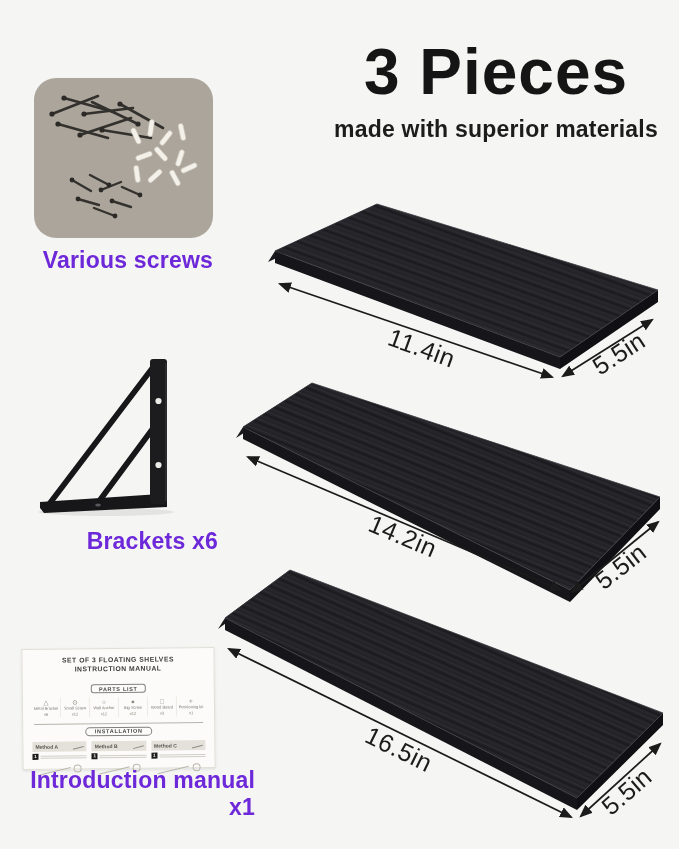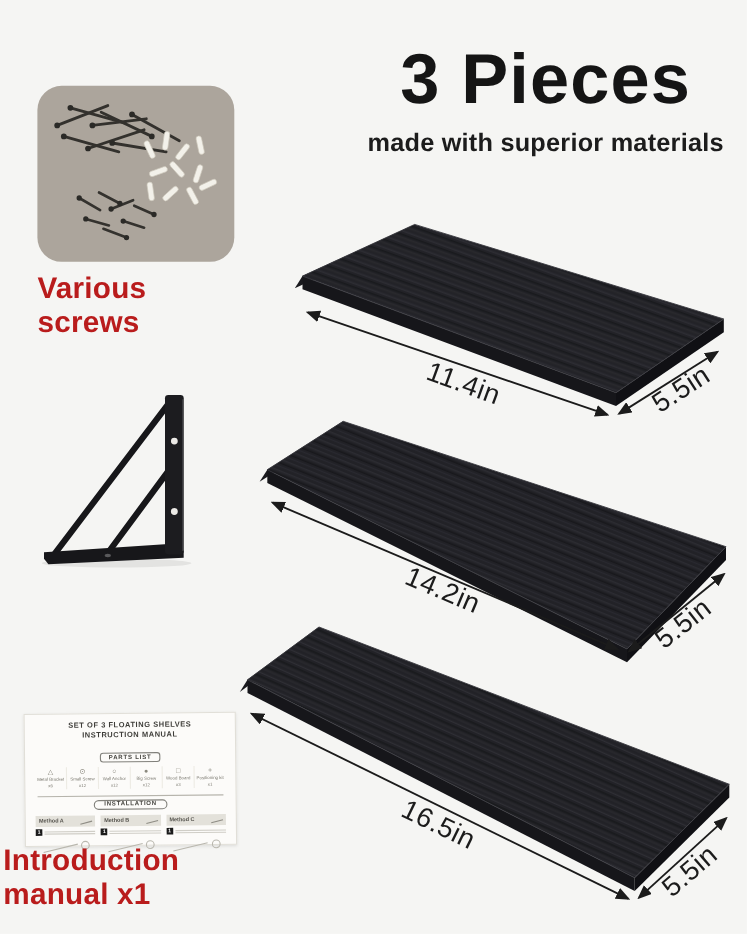--- a/index.html
+++ b/index.html
@@ -13,21 +13,21 @@
   .header{position:absolute;left:300px;top:40px;width:392px;text-align:center;z-index:2;}
   .title{margin:0;font-size:64px;line-height:1.02;font-weight:700;color:#151515;letter-spacing:1px;}
   .subtitle{margin:11px 0 0 0;font-size:23px;font-weight:600;color:#1c1c1c;letter-spacing:0.2px;}
 
   
   .screws-panel{position:absolute;left:34px;top:78px;width:179px;height:160px;background:#aca59c;border-radius:22px;z-index:2;overflow:hidden;}
   .screws-panel svg{display:block;width:100%;height:100%;}
   .bracket-figure{position:absolute;left:28px;top:353px;width:150px;height:165px;z-index:2;}
   .bracket-figure svg{display:block;width:100%;height:100%;}
 
-  .caption{position:absolute;z-index:2;font-size:27px;font-weight:600;color:#b91c1c;text-align:left;letter-spacing:0.2px;}
+  .caption{position:absolute;z-index:2;font-size:23px;font-weight:600;color:#6d28d9;text-align:right;letter-spacing:0.2px;}
   .cap-screws{left:34px;top:247px;width:179px;}
   .cap-brackets{left:28px;top:528px;width:190px;}
   .cap-manual{left:3px;top:767px;width:252px;}
 
   
   .manual{position:absolute;left:22px;top:648px;width:193px;height:121px;box-sizing:border-box;
           background:#fcfbf9;border:1px solid #e1dfd8;box-shadow:0 1px 3px rgba(0,0,0,0.10);
           transform:rotate(-0.6deg);padding:7px 9px 4px 9px;z-index:2;color:#45443f;}
   .m-title{font-size:6.8px;font-weight:700;letter-spacing:0.5px;text-align:center;line-height:1.3;color:#3f3e3a;}
   .m-pill-row{text-align:center;margin-top:3px;}
@@ -199,20 +199,21 @@
       <line x1="22" y1="150" x2="126" y2="13" stroke="#17171a" stroke-width="5.6" stroke-linecap="round"></line>
       <line x1="72" y1="147" x2="126" y2="74" stroke="#17171a" stroke-width="5.6" stroke-linecap="round"></line>
       <polygon points="12,149 132,141 139,148 139,154 16,160 12,155" fill="#17171a"></polygon>
       <ellipse cx="70" cy="152" rx="2.8" ry="1.5" fill="#59595b"></ellipse>
       <rect x="122" y="6" width="17" height="145" rx="3" fill="#1c1c1f"></rect>
       <line x1="138" y1="10" x2="138" y2="148" stroke="#3c3c40" stroke-width="1"></line>
       <circle cx="130.5" cy="48" r="3.1" fill="#eceae6"></circle>
       <circle cx="130.5" cy="112" r="3.1" fill="#eceae6"></circle>
     </svg>
   </div>
+  <div class="caption cap-brackets">Brackets x6</div>
 
   <div class="manual">
     <div class="m-title">
       <div>SET OF 3 FLOATING SHELVES</div>
       <div>INSTRUCTION MANUAL</div>
     </div>
     <div class="m-pill-row">
       <span class="m-pill">PARTS LIST</span>
     </div>
     <div class="m-parts">

